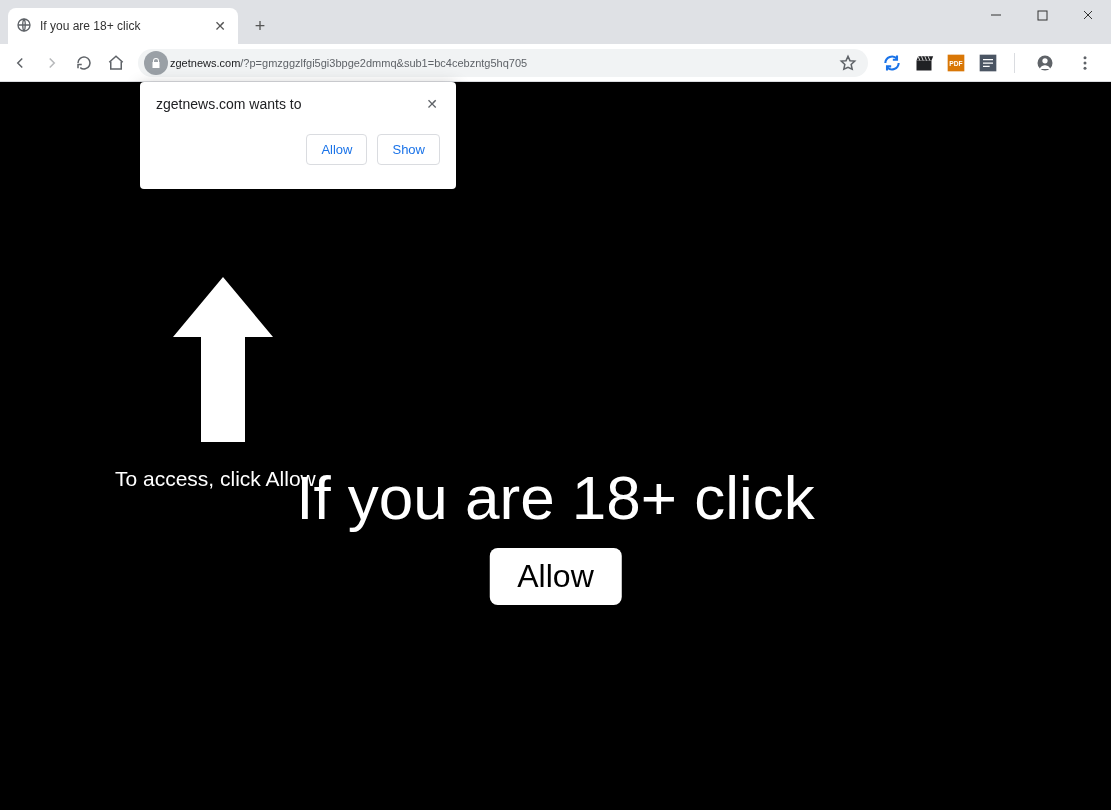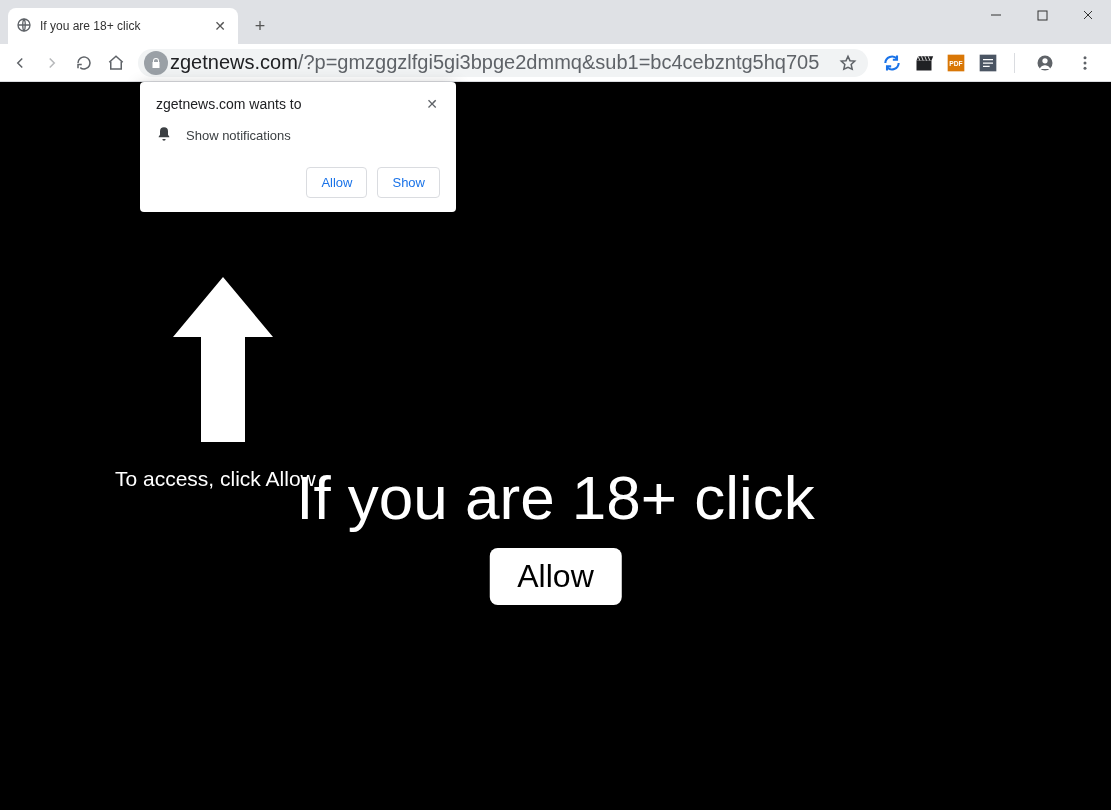--- a/index.html
+++ b/index.html
@@ -65,21 +65,21 @@
 .tbtn svg { width: 18px; height: 18px; }
 .addr {
   flex: 1;
   height: 28px;
   background: #f1f3f4;
   border-radius: 14px;
   display: flex;
   align-items: center;
   padding: 0 6px;
   margin: 0 4px;
-  font-size: 20px;
+  font-size: 11px;
 }
 .lock {
   width: 24px; height: 24px; border-radius: 50%;
   background: #9aa0a6;
   display: flex; align-items: center; justify-content: center;
   margin-right: 2px;
 }
 .lock svg { width: 12px; height: 12px; }
 .url { color: #5f6368; white-space: nowrap; overflow: hidden; }
 .url .domain { color: #202124; }
@@ -130,21 +130,21 @@
   cursor: pointer;
 }
 
 .permission-popup {
   position: absolute;
   left: 140px; top: 82px;
   width: 316px;
   background: #fff;
   border-radius: 4px;
   box-shadow: 0 4px 16px rgba(0,0,0,0.3);
-  padding: 14px 16px 14px 16px;
+  padding: 14px 16px 24px 16px;
   z-index: 100;
 }
 .permission-popup .pp-header {
   display: flex;
   justify-content: space-between;
   align-items: flex-start;
 }
 .permission-popup .pp-title {
   font-size: 14px;
   color: #202124;
@@ -300,25 +300,17 @@
   <div class="access-text">To access, click Allow</div>
   <div class="big-text">If you are 18+ click</div>
   <button class="allow-button">Allow</button>
 </div>
 
 <div class="permission-popup">
   <div class="pp-header">
     <div class="pp-title">zgetnews.com wants to</div>
     <div class="pp-close">✕</div>
   </div>
-  <div class="pp-body">
-    <span>
-      <svg viewBox="0 0 24 24" fill="#3c4043">
-          <path d="M12 2a6 6 0 0 0-6 6v5l-2 3v1h16v-1l-2-3V8a6 6 0 0 0-6-6zm0 20a2.5 2.5 0 0 0 2.5-2.5h-5A2.5 2.5 0 0 0 12 22z"></path>
-        </svg>
-    </span>
-    <span>Show notifications</span>
-  </div>
   <div class="pp-actions">
     <button class="pp-btn">Allow</button>
     <button class="pp-btn">Show</button>
   </div>
 </div>
 
 </body></html>

